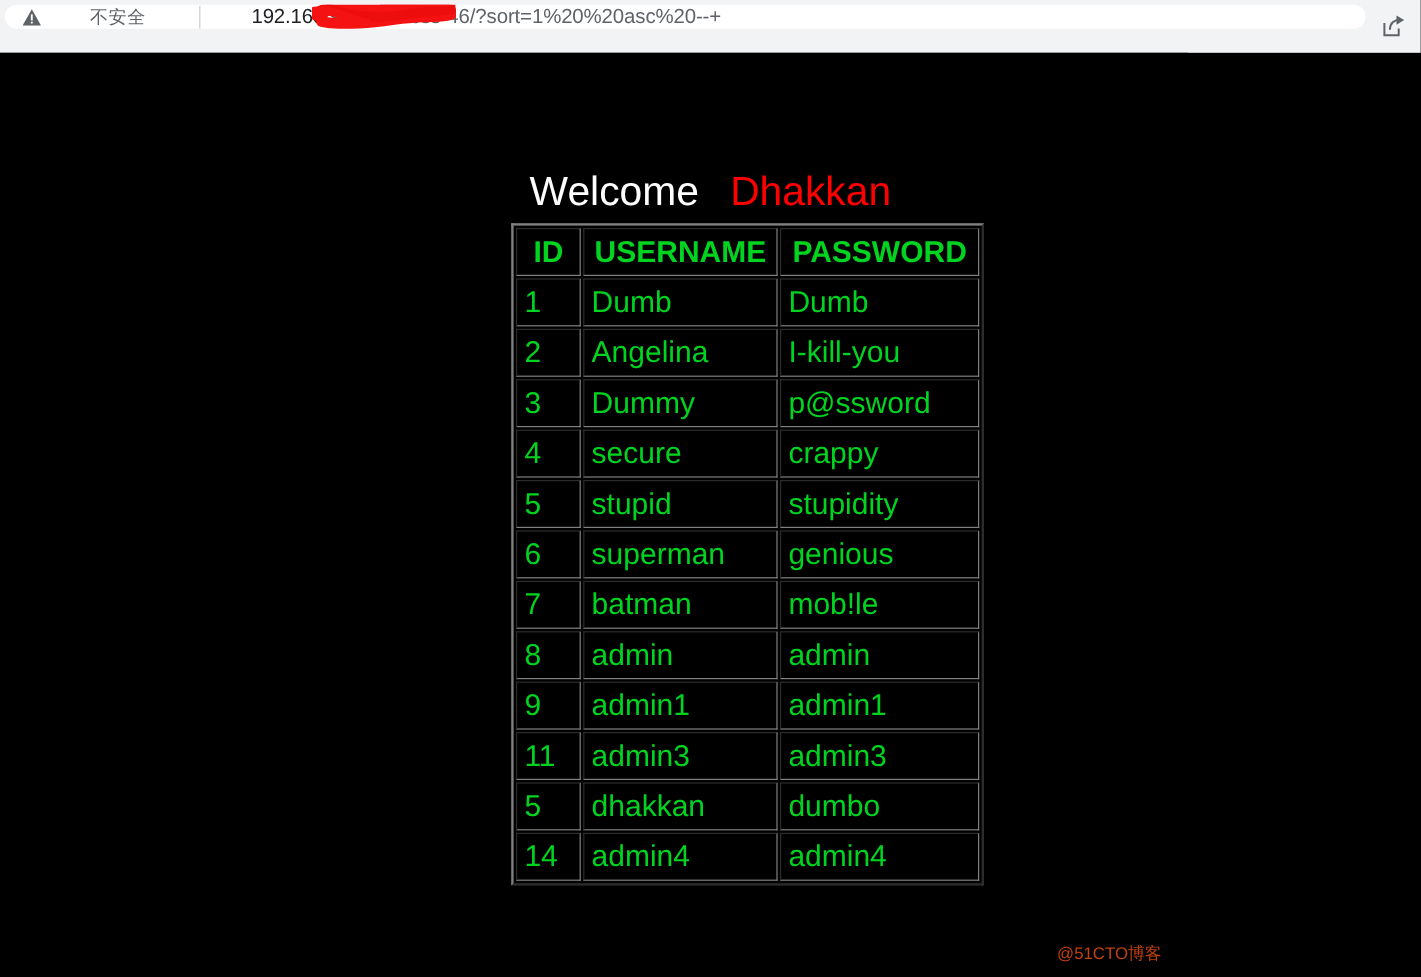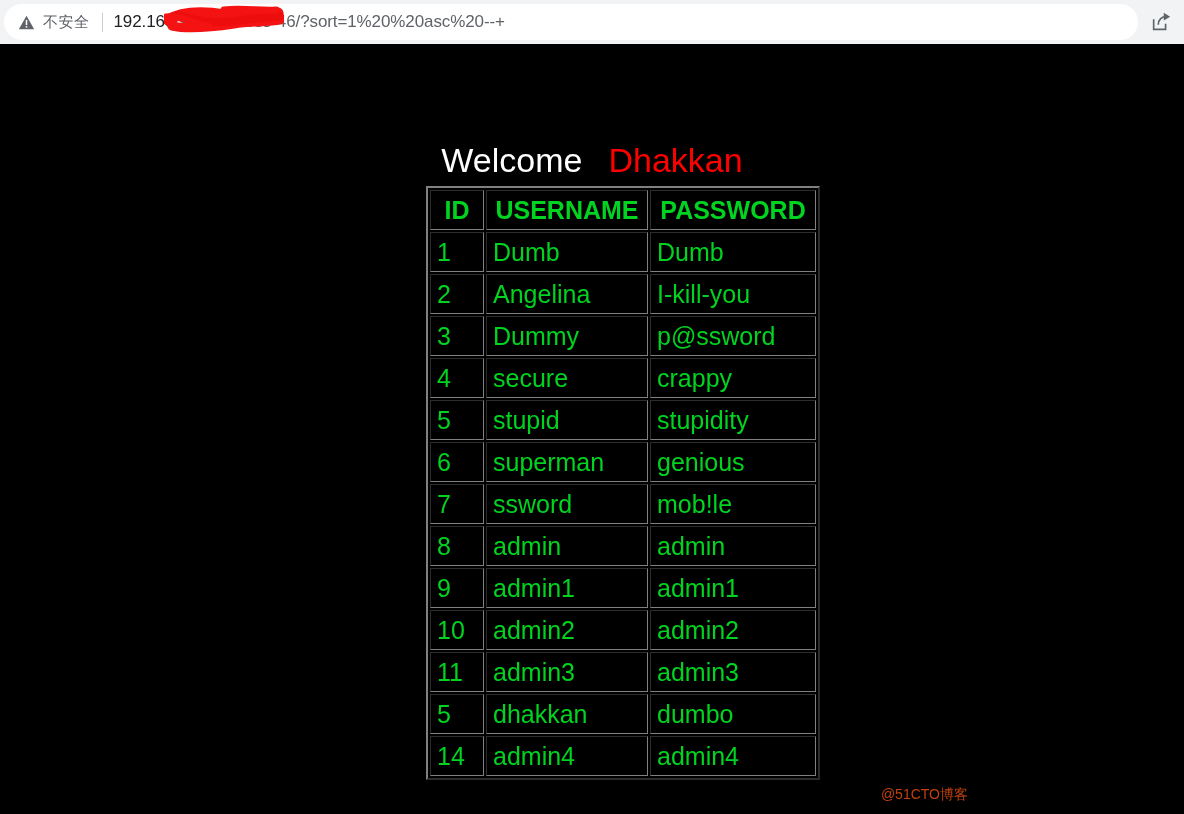--- a/index.html
+++ b/index.html
@@ -23,28 +23,29 @@
     height: 44px;
     background: #f1f3f4;
     display: flex;
     align-items: center;
   }
   #omnibox {
     position: absolute;
     top: 4px;
     left: 4px;
     width: 1134px;
-    height: 36px;
+    height: 20px;
     background: #ffffff;
     border-radius: 18px;
     display: flex;
     align-items: center;
     padding-left: 14px;
     box-sizing: border-box;
     overflow: hidden;
+    gap: 32px;
   }
   .warn-icon {
     width: 17px;
     height: 17px;
     margin-right: 8px;
     flex: none;
     display: block;
   }
   .security-text {
     font-size: 15px;
@@ -236,39 +237,34 @@
           <td class="col-user">stupid</td>
           <td class="col-pass">stupidity</td>
         </tr>
         <tr>
           <td class="col-id">6</td>
           <td class="col-user">superman</td>
           <td class="col-pass">genious</td>
         </tr>
         <tr>
           <td class="col-id">7</td>
-          <td class="col-user">ssword</td>
+          <td class="col-user">batman</td>
           <td class="col-pass">mob!le</td>
         </tr>
         <tr>
           <td class="col-id">8</td>
           <td class="col-user">admin</td>
           <td class="col-pass">admin</td>
         </tr>
         <tr>
           <td class="col-id">9</td>
           <td class="col-user">admin1</td>
           <td class="col-pass">admin1</td>
         </tr>
         <tr>
-          <td class="col-id">10</td>
-          <td class="col-user">admin2</td>
-          <td class="col-pass">admin2</td>
-        </tr>
-        <tr>
           <td class="col-id">11</td>
           <td class="col-user">admin3</td>
           <td class="col-pass">admin3</td>
         </tr>
         <tr>
           <td class="col-id">5</td>
           <td class="col-user">dhakkan</td>
           <td class="col-pass">dumbo</td>
         </tr>
         <tr>

